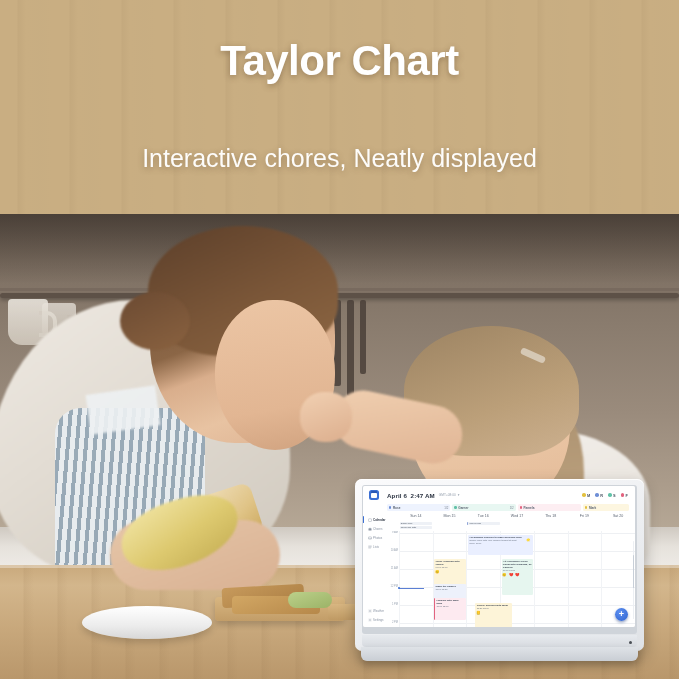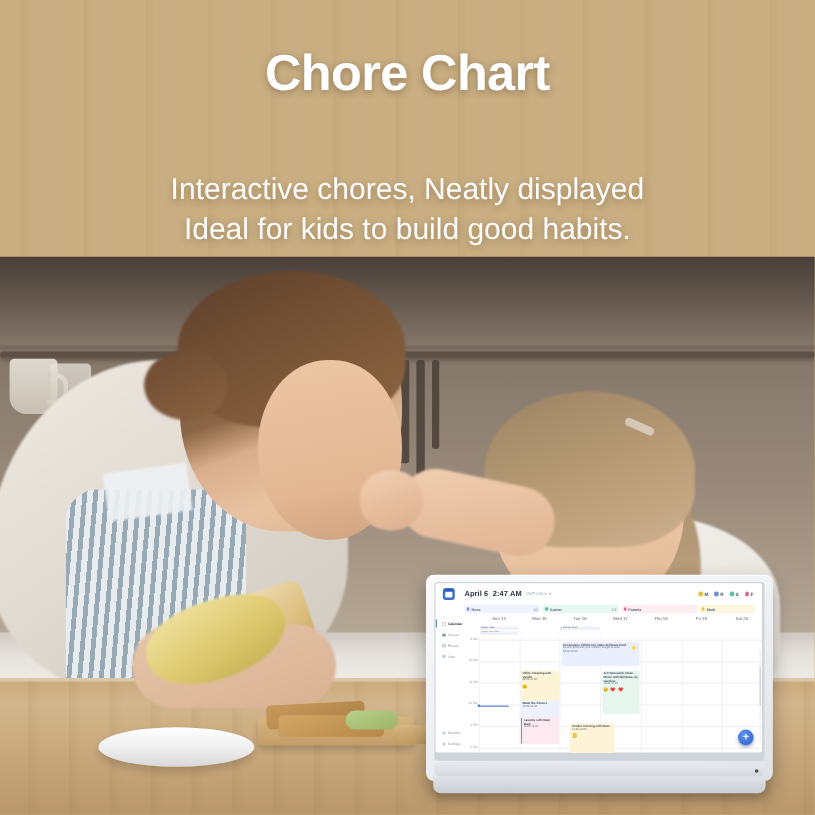--- a/index.html
+++ b/index.html
@@ -212,25 +212,24 @@
     <div class="banana"></div>
     <div class="plate"></div>
     <div class="board"></div>
     <div class="board2"></div>
     <div class="toast toast1"></div>
     <div class="toast toast2"></div>
     <div class="lettuce"></div>
   </div>
 
   <div class="headline">
-    <span class="l2">Chore Chart</span>
+    <span class="l2">Taylor Chart</span>
   </div>
   <div class="subhead">
     <div>Interactive chores, Neatly displayed</div>
-    <div>Ideal for kids to build good habits.</div>
   </div>
 
   <div id="tablet">
     <div class="bezel"></div>
     <div class="bezel-inner"></div>
     <div class="chin"></div>
     <div class="cam"></div>
     <div class="stand"></div>
 
     <div class="screen">

